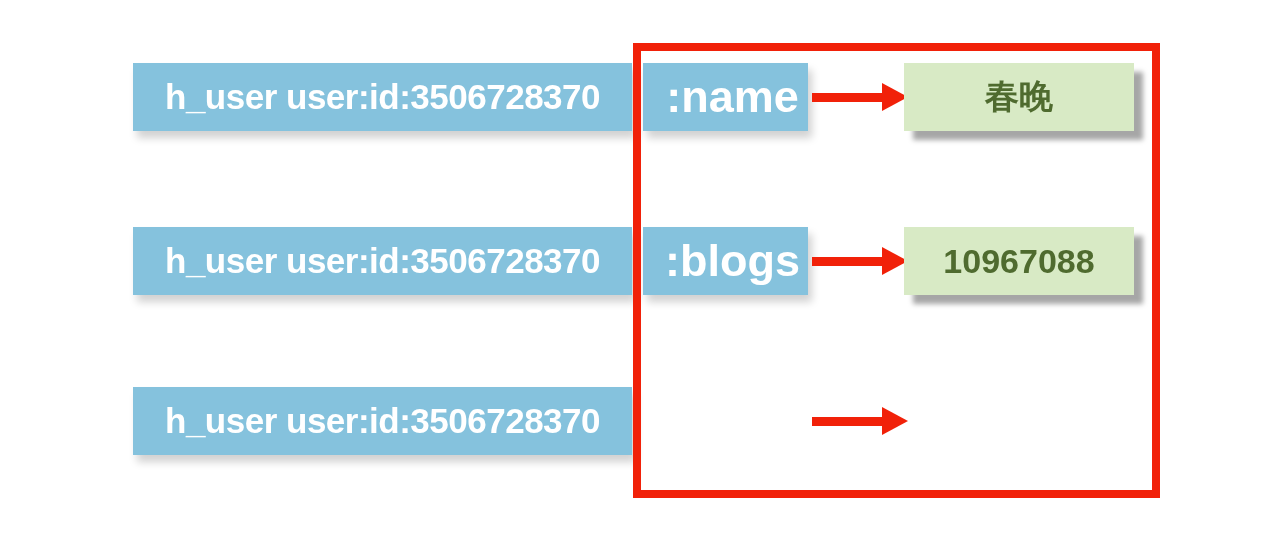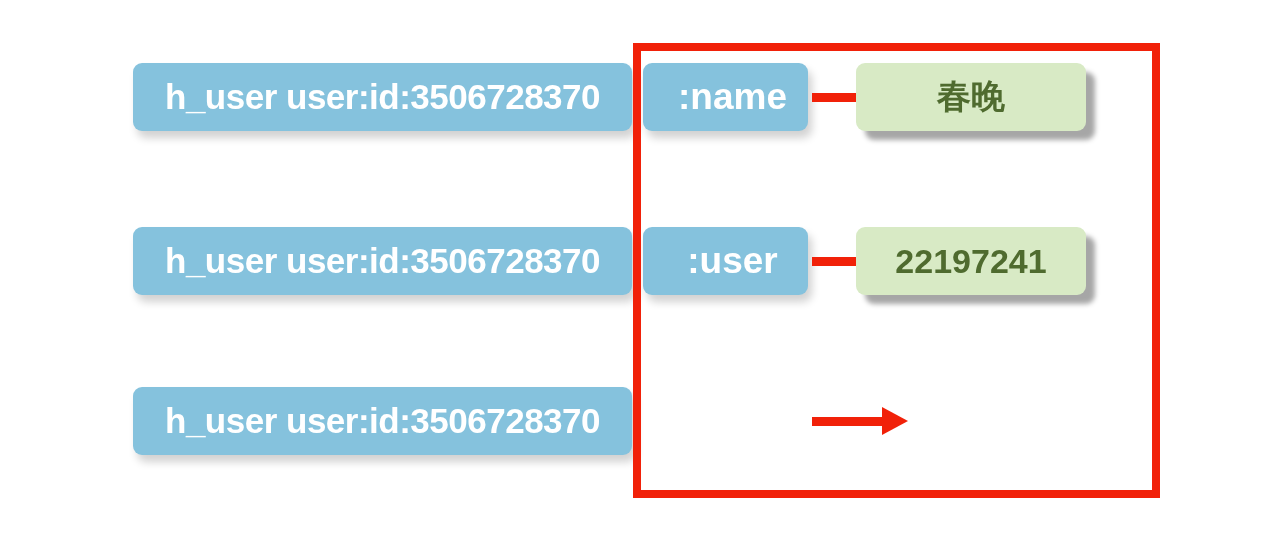--- a/index.html
+++ b/index.html
@@ -24,42 +24,41 @@
   .box {
     position: absolute;
     top: 0;
     height: 68px;
     display: flex;
     align-items: center;
     justify-content: center;
     font-weight: bold;
     box-sizing: border-box;
     white-space: nowrap;
-    border-radius: 9px;
   }
   .key-box {
     left: 133px;
     width: 499px;
     background: #85C2DD;
     color: #ffffff;
     font-size: 35px;
     letter-spacing: -0.5px;
     box-shadow: 4px 7px 8px rgba(0,0,0,0.18);
   }
   .field-box {
     left: 643px;
     width: 165px;
     background: #85C2DD;
     color: #ffffff;
-    font-size: 37px;
+    font-size: 45px;
     box-shadow: 4px 7px 8px rgba(0,0,0,0.18);
     padding-left: 14px;
   }
   .value-box {
-    left: 856px;
+    left: 904px;
     width: 230px;
     background: #D8EAC5;
     color: #4F6B2F;
     font-size: 34px;
     box-shadow: 9px 9px 5px rgba(0,0,0,0.35);
   }
   .arrow {
     position: absolute;
     left: 810px;
     top: 0;
@@ -106,26 +105,26 @@
     <div class="box field-box">:name</div>
     <div class="arrow">
       <div class="arrow-line"></div>
       <div class="arrow-head"></div>
     </div>
     <div class="box value-box">春晚</div>
   </div>
 
   <div class="row" style="top:227px">
     <div class="box key-box">h_user user:id:3506728370</div>
-    <div class="box field-box">:user</div>
+    <div class="box field-box">:blogs</div>
     <div class="arrow">
       <div class="arrow-line"></div>
       <div class="arrow-head"></div>
     </div>
-    <div class="box value-box">22197241</div>
+    <div class="box value-box">10967088</div>
   </div>
 
   <div class="row" style="top:387px">
     <div class="box key-box">h_user user:id:3506728370</div>
     <div class="arrow">
       <div class="arrow-line"></div>
       <div class="arrow-head"></div>
     </div>
   </div>
 

